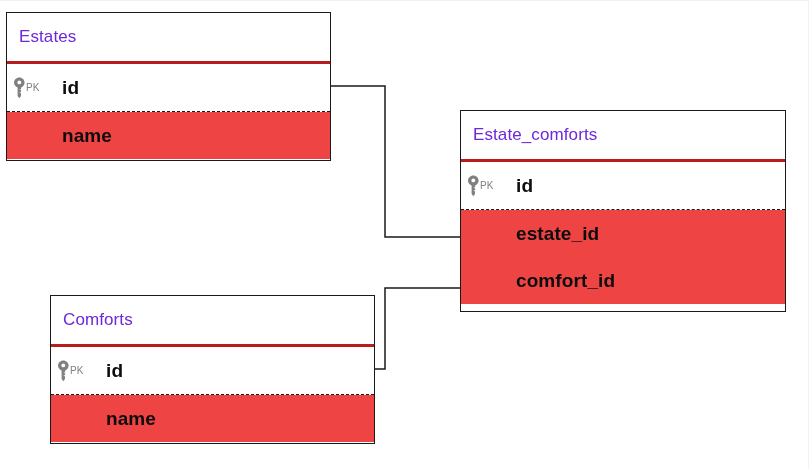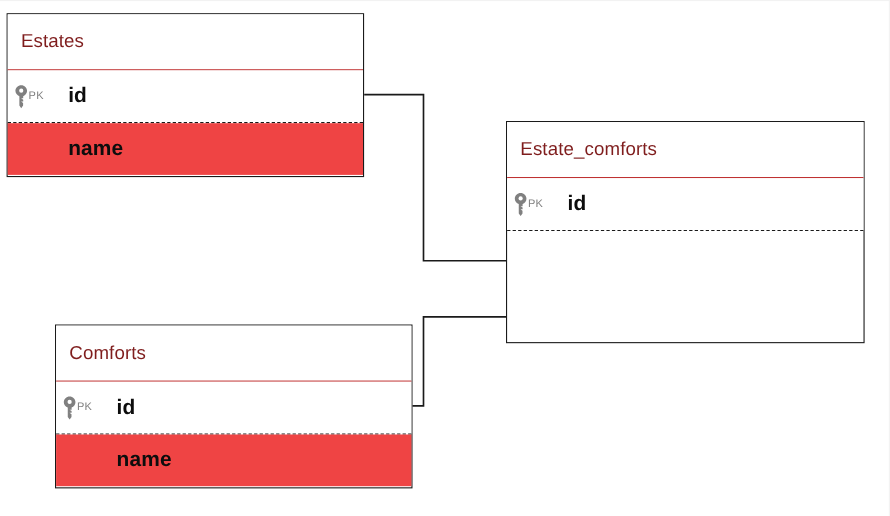--- a/index.html
+++ b/index.html
@@ -39,27 +39,27 @@
   
   .entity {
     position: absolute;
     box-sizing: border-box;
     border: 1.5px solid #1a1a1a;
     background: #ffffff;
   }
   .entity-title {
     box-sizing: border-box;
     height: 51px;
-    border-bottom: 1px solid #b91c1c;
+    border-bottom: 3px solid #b91c1c;
     display: flex;
     align-items: center;
     padding-left: 12px;
     font-size: 17px;
     font-weight: 300;
-    color: #7f1d1d;
+    color: #6d28d9;
     letter-spacing: 0.1px;
     background: #ffffff;
   }
   .attr-group-pk {
     box-sizing: border-box;
     background: #ffffff;
     border-bottom: 1.4px dashed #1a1a1a;
   }
   .attr-group-plain {
     box-sizing: border-box;
@@ -171,20 +171,30 @@
                    L8.0 19.0 L6.3 21.3 L4.6 19.0 L4.6 10.5
                    C2.6 9.8 1.0 7.9 1.0 5.6 C1.0 2.7 3.4 0.4 6.3 0.4 Z"></path>
               <circle cx="6.3" cy="5.4" r="1.9" fill="#ffffff"></circle>
             </svg>
           </span>
           <span class="pk-label">PK</span>
         </span>
         <span class="attr-name">id</span>
       </div>
     </div>
+    <div class="attr-group-plain">
+      <div class="attr-row indented">
+        <span class="attr-key-slot"></span>
+        <span class="attr-name">estate_id</span>
+      </div>
+      <div class="attr-row indented">
+        <span class="attr-key-slot"></span>
+        <span class="attr-name">comfort_id</span>
+      </div>
+    </div>
   </div>
 
   <div class="entity" style="left:6px; top:295px; width:325px; height:149px;margin-left:44px;">
     <div class="entity-title">Comforts</div>
     <div class="attr-group-pk">
       <div class="attr-row">
         <span class="attr-key-slot">
           <span class="key-icon">
             <svg width="13" height="22" viewBox="0 0 13 22">
               <path fill="#808080" d="M6.3 0.4 C9.3 0.4 11.6 2.7 11.6 5.6 C11.6 7.9 10.1 9.8 8.1 10.5

